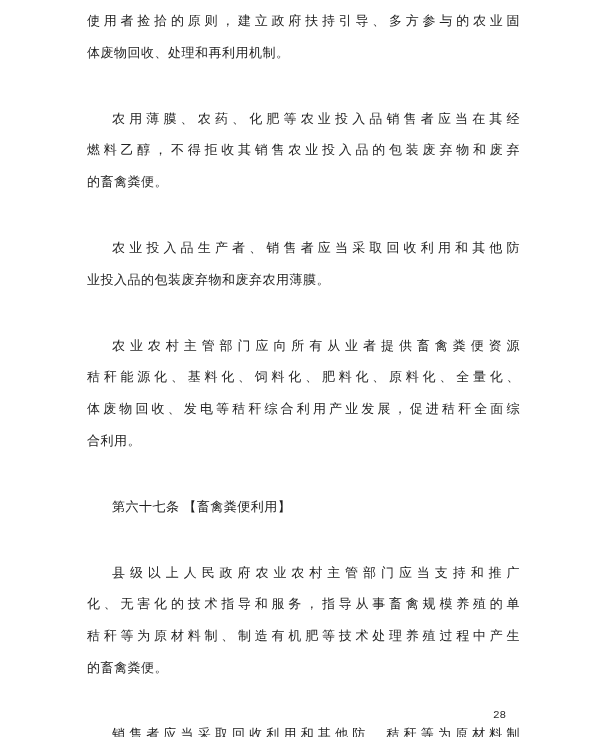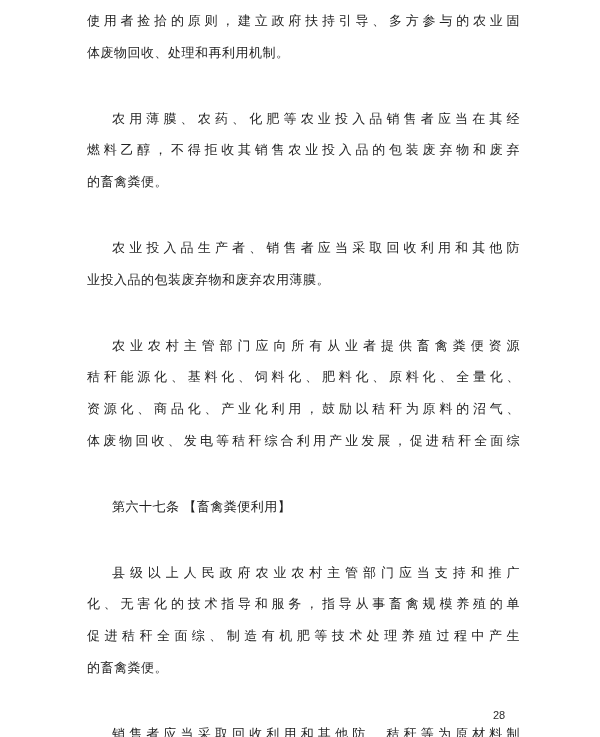--- a/index.html
+++ b/index.html
@@ -39,40 +39,40 @@
     text-indent: 25px;
     margin-top: 34px;
   }
   .pagenum {
     position: absolute;
     left: 493px;
     top: 708px;
     font-size: 11px;
     line-height: 14px;
     color: #2b2b2b;
-    font-family: Liberation Sans, sans-serif;
+    font-family: Liberation Mono, monospace;
   }
 </style>
 </head>
 <body>
 
 <div class="page">
   <div class="textblock">
     <div class="ln fill">使用者捡拾的原则，建立政府扶持引导、多方参与的农业固</div>
     <div class="ln">体废物回收、处理和再利用机制。</div>
     <div class="ln ind fill">农用薄膜、农药、化肥等农业投入品销售者应当在其经</div>
     <div class="ln fill">燃料乙醇，不得拒收其销售农业投入品的包装废弃物和废弃</div>
     <div class="ln">的畜禽粪便。</div>
     <div class="ln ind fill">农业投入品生产者、销售者应当采取回收利用和其他防</div>
     <div class="ln">业投入品的包装废弃物和废弃农用薄膜。</div>
     <div class="ln ind fill">农业农村主管部门应向所有从业者提供畜禽粪便资源</div>
     <div class="ln fill">秸秆能源化、基料化、饲料化、肥料化、原料化、全量化、</div>
-    <div class="ln fill">资源化、商品化、产业化利用，鼓励以秸秆为原料的沼气、</div>
     <div class="ln fill">体废物回收、发电等秸秆综合利用产业发展，促进秸秆全面综</div>
+    <div class="ln">合利用。</div>
     <div class="ln ind">第六十七条 【畜禽粪便利用】</div>
     <div class="ln ind fill">县级以上人民政府农业农村主管部门应当支持和推广</div>
     <div class="ln fill">化、无害化的技术指导和服务，指导从事畜禽规模养殖的单</div>
-    <div class="ln fill">促进秸秆全面综、制造有机肥等技术处理养殖过程中产生</div>
+    <div class="ln fill">秸秆等为原材料制、制造有机肥等技术处理养殖过程中产生</div>
     <div class="ln">的畜禽粪便。</div>
     <div class="ln ind fill">销售者应当采取回收利用和其他防、秸秆等为原材料制</div>
   </div>
   <div class="pagenum">28</div>
 </div>
 
 </body></html>

